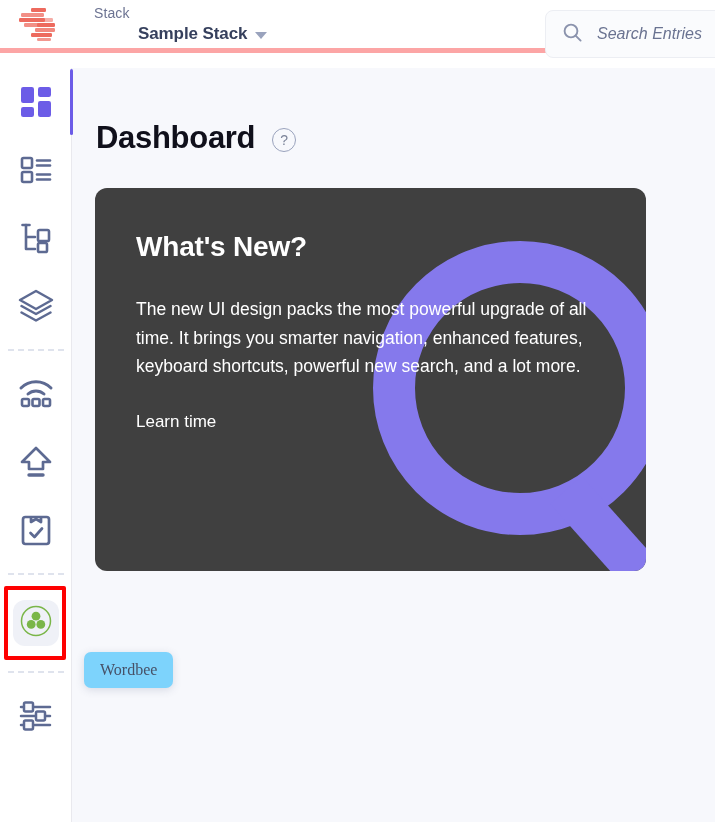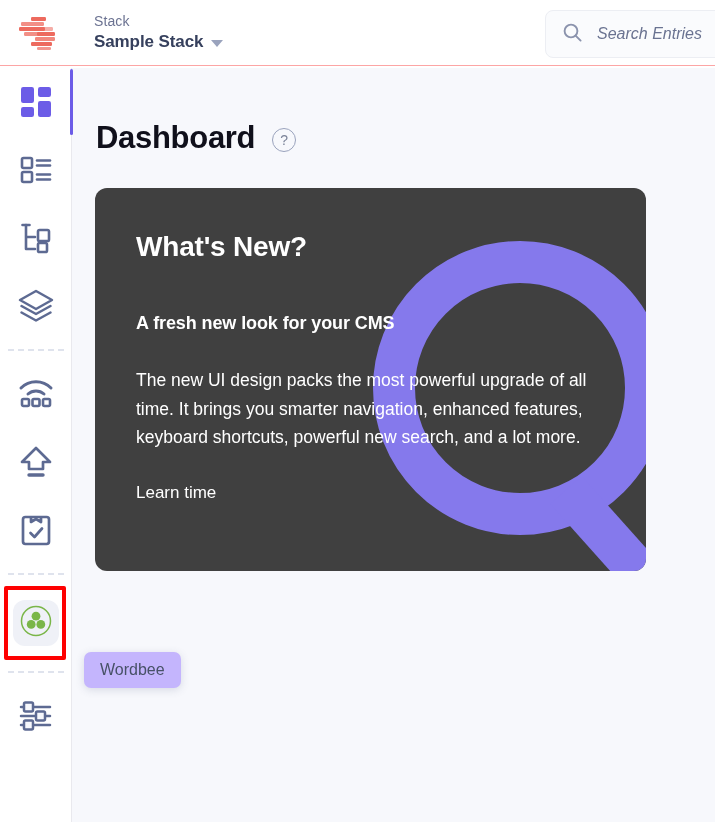--- a/index.html
+++ b/index.html
@@ -13,23 +13,23 @@
   #app {
     position: relative;
     width: 715px; height: 822px;
     background: #ffffff;
   }
 
   
   .topbar {
     position: absolute;
     top: 0; left: 0;
-    width: 715px; height: 66px;
+    width: 715px; height: 53px;
     background: #ffffff;
-    border-bottom: 1px solid #fca5a5;
+    border-bottom: 5px solid #fca5a5;
     display: flex;
     align-items: center;
     z-index: 30;
   }
 
   .brand-logo {
     width: 72px;
     height: 68px;
     display: flex;
     align-items: center;
@@ -55,20 +55,21 @@
     display: flex;
     align-items: center;
     gap: 8px;
     margin-top: 3px;
   }
   .stack-name {
     font-size: 17px;
     font-weight: 700;
     color: #36405d;
     letter-spacing: -.1px;
+    margin-left: 44px;
   }
   .caret-down {
     width: 0; height: 0;
     border-left: 6px solid transparent;
     border-right: 6px solid transparent;
     border-top: 7px solid #9aa3bd;
     margin-top: 3px;
   }
 
   .search-box {
@@ -157,28 +158,29 @@
     height: 74px;
     border: 4px solid #fe0000;
     border-radius: 2px;
     pointer-events: none;
   }
 
   .tooltip {
     position: absolute;
     left: 84px;
     top: 652px;
-    background: #c4b5fd;
+    background: #7dd3fc;
     border-radius: 7px;
     padding: 9px 16px;
     font-size: 16px;
     color: #475167;
     box-shadow: 0 2px 9px rgba(60,70,110,.17);
     z-index: 40;
     white-space: nowrap;
+    font-family: Liberation Serif, serif;
   }
 
   
   .content {
     position: absolute;
     top: 68px;
     left: 72px;
     width: 643px;
     height: 754px;
     background: #f7f8fc;
@@ -429,19 +431,18 @@
 
       <svg class="promo-deco" viewBox="0 0 330 400" aria-hidden="true">
         <g fill="none" stroke="#8579ec" stroke-width="42">
           <circle cx="150" cy="148" r="126"></circle>
           <line x1="196" y1="250" x2="330" y2="400" stroke-linecap="butt"></line>
         </g>
       </svg>
 
       <div class="promo-inner">
         <div class="promo-h1">What's New?</div>
-        <div class="promo-h2">A fresh new look for your CMS</div>
         <div class="promo-body">The new UI design packs the most powerful upgrade of all time. It brings you smarter navigation, enhanced features, keyboard shortcuts, powerful new search, and a lot more.</div>
         <a class="promo-link" href="#">Learn time</a>
       </div>
     </div>
   </div>
 </div>
 
 </body></html>

